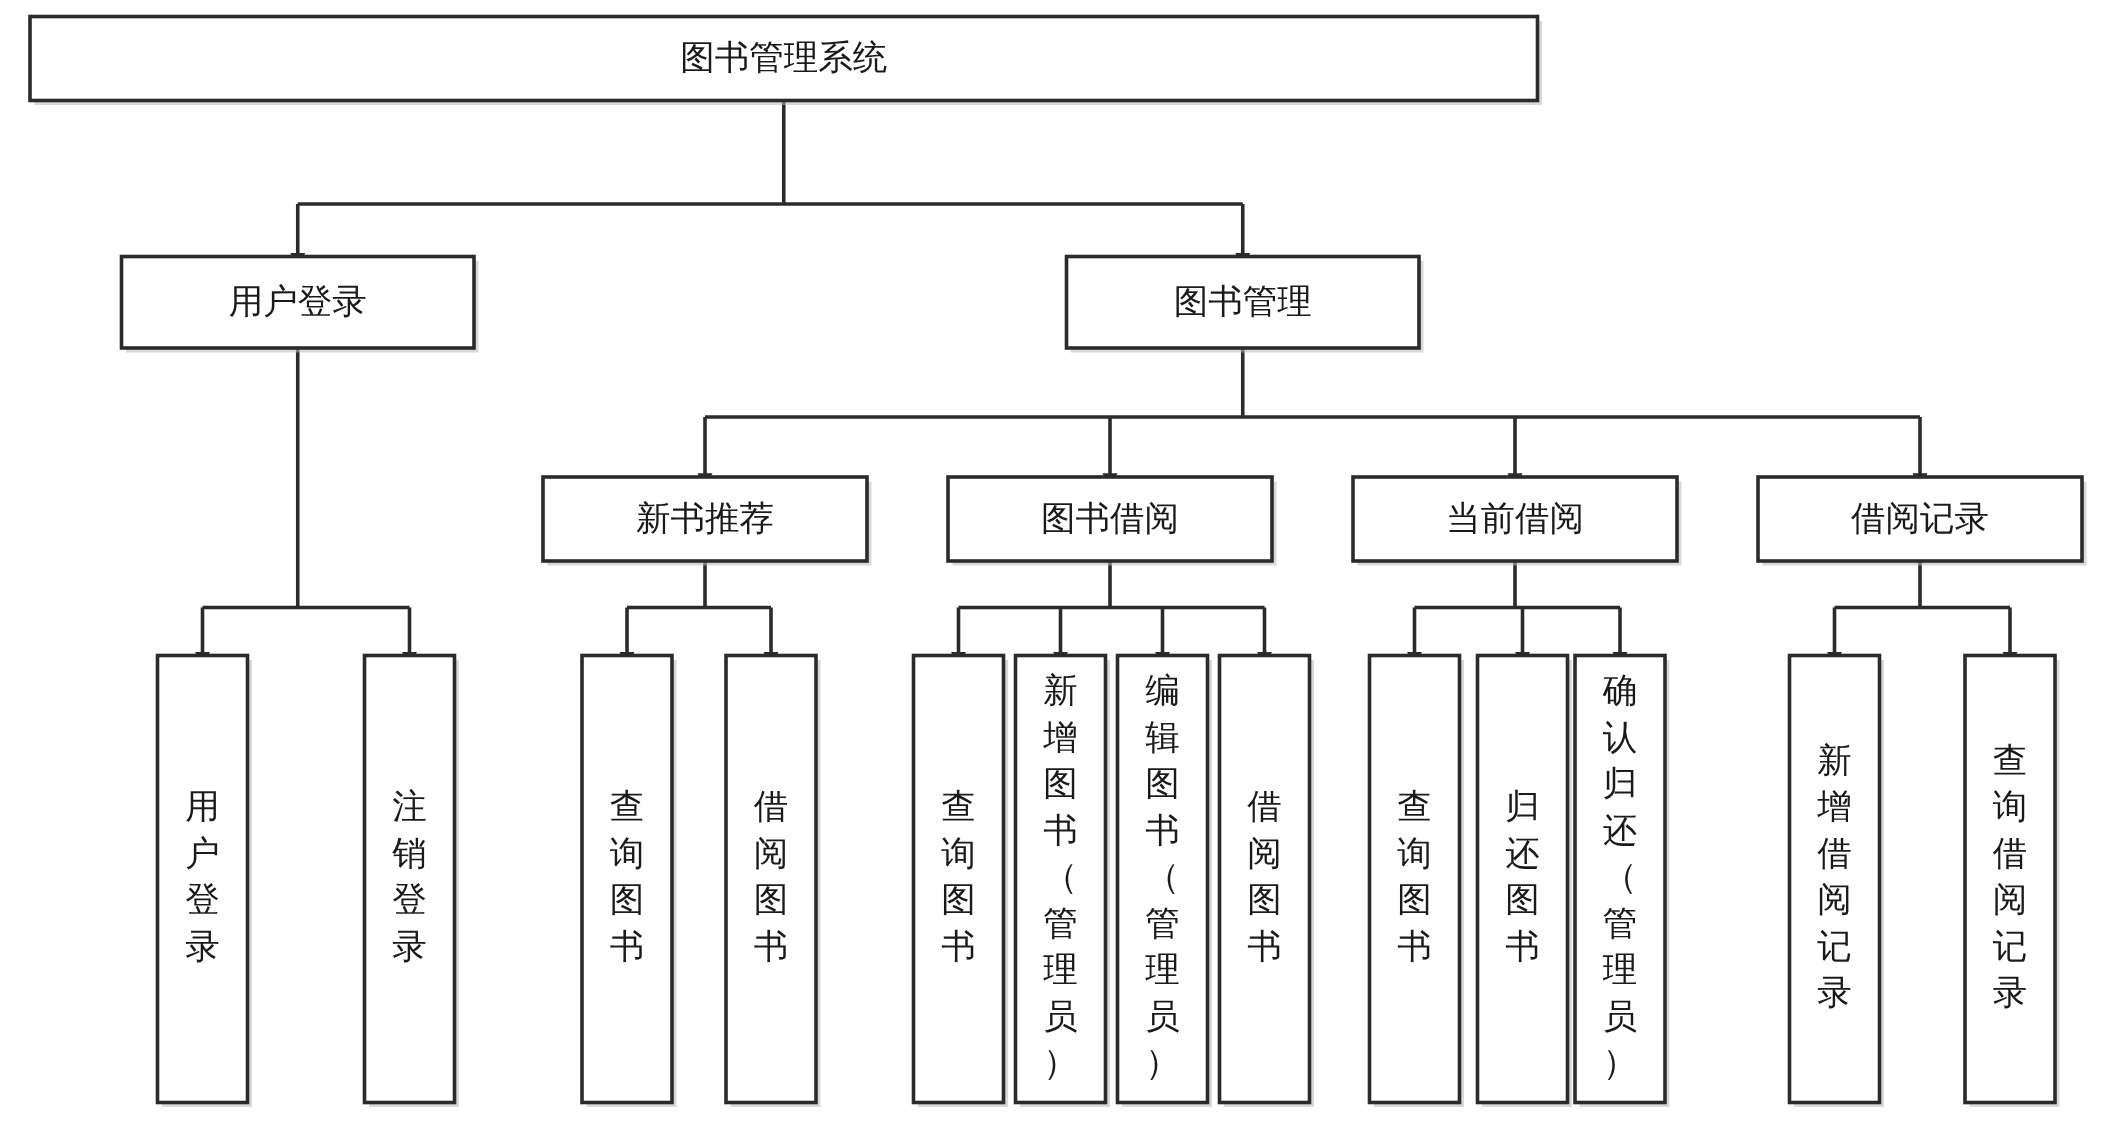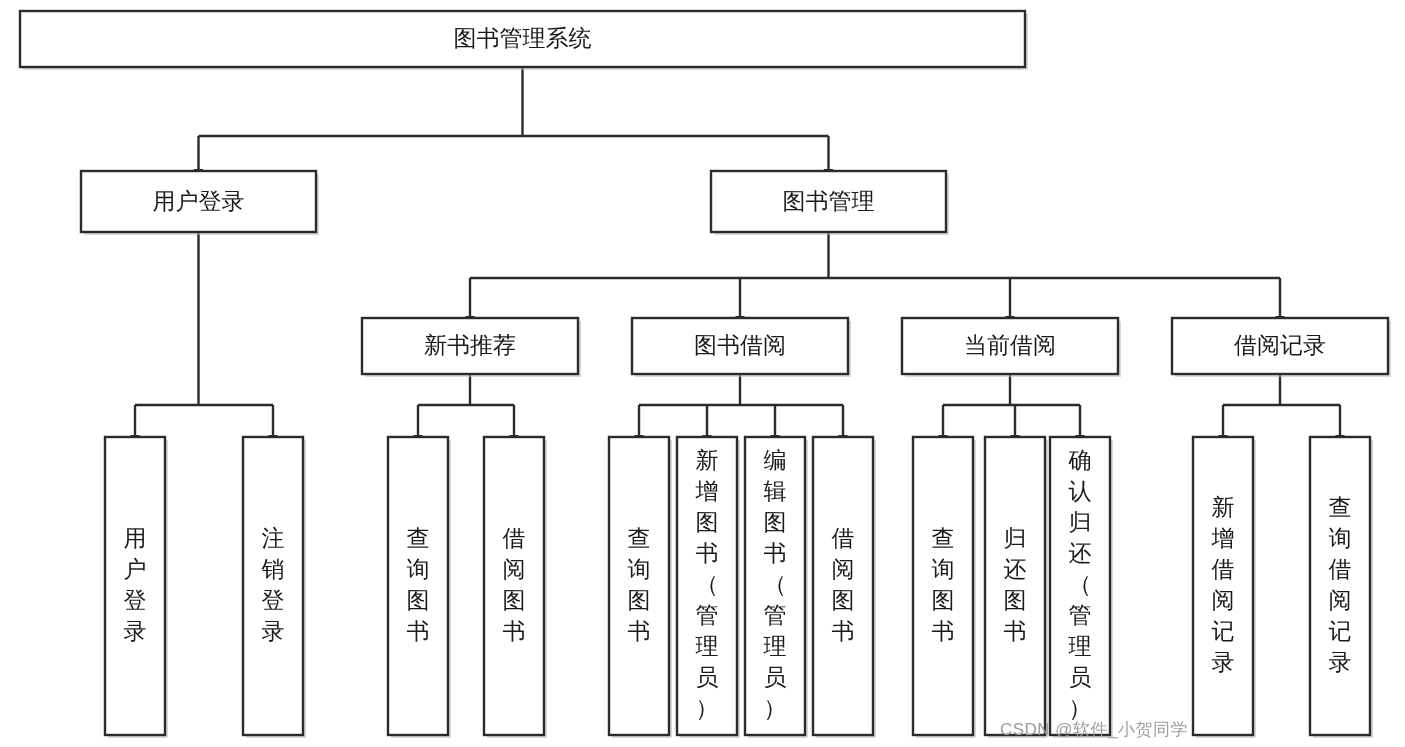--- a/index.html
+++ b/index.html
@@ -222,14 +222,13 @@
           <rect x="1193" y="437" width="60" height="298" class="node-rect"></rect>
           <text class="node-label-v" x="1223" y="0"><tspan x="1223" y="508.5" dominant-baseline="middle">新</tspan><tspan x="1223" y="539.5" dominant-baseline="middle">增</tspan><tspan x="1223" y="570.5" dominant-baseline="middle">借</tspan><tspan x="1223" y="601.5" dominant-baseline="middle">阅</tspan><tspan x="1223" y="632.5" dominant-baseline="middle">记</tspan><tspan x="1223" y="663.5" dominant-baseline="middle">录</tspan></text>
         </g>
         <g>
           <rect x="1313" y="440" width="60" height="298" class="node-shadow"></rect>
           <rect x="1310" y="437" width="60" height="298" class="node-rect"></rect>
           <text class="node-label-v" x="1340" y="0"><tspan x="1340" y="508.5" dominant-baseline="middle">查</tspan><tspan x="1340" y="539.5" dominant-baseline="middle">询</tspan><tspan x="1340" y="570.5" dominant-baseline="middle">借</tspan><tspan x="1340" y="601.5" dominant-baseline="middle">阅</tspan><tspan x="1340" y="632.5" dominant-baseline="middle">记</tspan><tspan x="1340" y="663.5" dominant-baseline="middle">录</tspan></text>
         </g>
       </g>
   </svg>
-  <div class="watermark-text">CSDN @软件_小贺同学</div>
 </div>
 
 </body></html>

